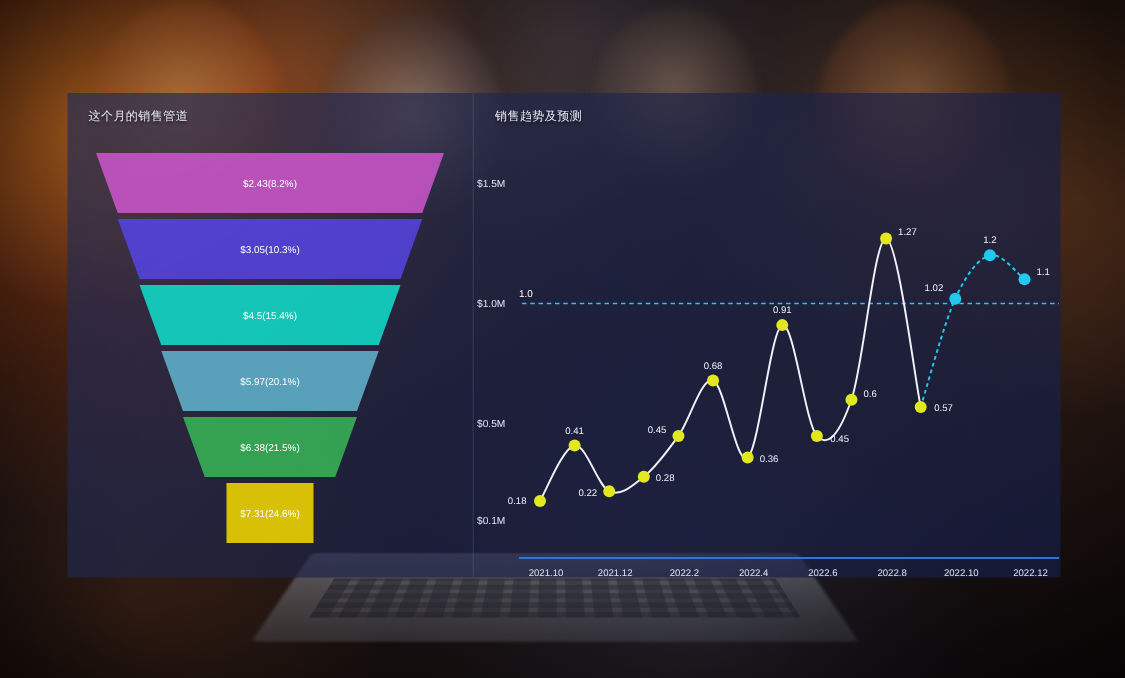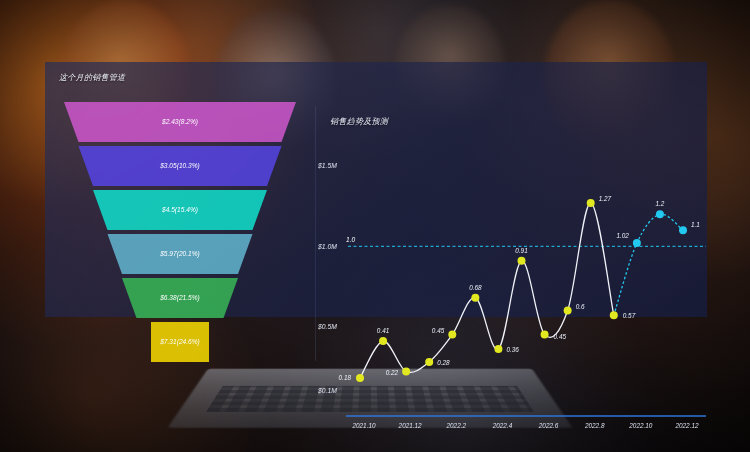--- a/index.html
+++ b/index.html
@@ -41,28 +41,27 @@
   .p2{left:215px;top:10px;width:120px;height:140px;background:radial-gradient(circle at 50% 45%,rgba(225,215,210,0.35),rgba(90,80,85,0.25) 60%,rgba(0,0,0,0) 78%);}
   .p3{left:395px;top:4px;width:110px;height:130px;background:radial-gradient(circle at 50% 40%,rgba(190,150,120,0.4),rgba(70,55,50,0.25) 60%,rgba(0,0,0,0) 78%);}
   .p4{left:545px;top:0px;width:130px;height:150px;background:radial-gradient(circle at 50% 40%,rgba(230,150,90,0.5),rgba(120,60,30,0.3) 60%,rgba(0,0,0,0) 78%);}
   .bg-vign{
     position:absolute;inset:0;
     background:radial-gradient(ellipse at 50% 45%,rgba(0,0,0,0) 40%,rgba(0,0,0,0.45) 80%,rgba(0,0,0,0.7) 100%);
   }
 
   
   #panel{
-    position:absolute;left:45px;top:62px;width:662px;height:255px;
+    position:absolute;left:45px;top:62px;width:662px;height:323px;
     background:linear-gradient(135deg,rgba(40,46,86,0.72) 0%,rgba(30,36,72,0.70) 45%,rgba(22,30,68,0.74) 100%);
     display:flex;
-    font-style:italic;
   }
   .card{position:relative;height:100%;}
   .card-left{width:270px;}
-  .card-right{flex:1;border-left:1px solid rgba(120,140,200,0.16);margin-top:44px;}
+  .card-right{flex:1;border-left:1px solid rgba(120,140,200,0.16);}
   .card-title{
     position:absolute;color:#e8ecf6;font-size:8px;letter-spacing:.3px;
     white-space:nowrap;text-shadow:0 1px 2px rgba(0,0,0,.6);
   }
   .card-left .card-title{left:14px;top:10px;}
   .card-right .card-title{left:14px;top:10px;}
 
   
   .funnel{position:absolute;left:0;top:30px;width:270px;height:280px;}
   .funnel svg{display:block;}

